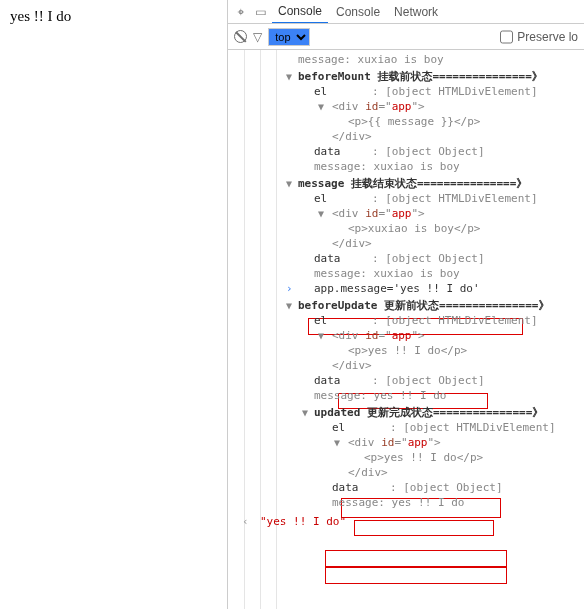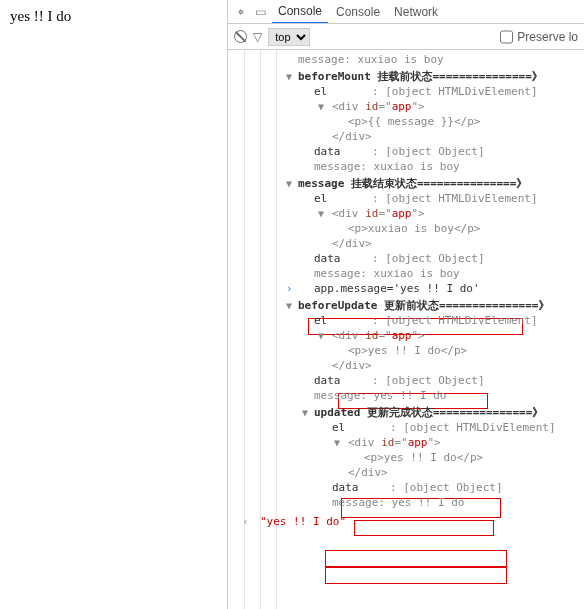--- a/index.html
+++ b/index.html
@@ -55,21 +55,21 @@
 }
 .filterbar .circ {
   width: 13px; height: 13px; border: 1.5px solid #6e6e6e; border-radius: 50%;
   position: relative; cursor: pointer;
 }
 .filterbar .circ::after { content:""; position:absolute; width: 14px; height:1.5px; background:#6e6e6e; top:5px; left:-1px; transform: rotate(45deg); }
 .filterbar .funnel {
   cursor: pointer; color:#6e6e6e; display:inline-block;
 }
 .filterbar select {
-  font-size: 11px; border: 1px solid #ccc; background:#e5e5e5; height:18px; padding: 0 2px;
+  font-size: 11px; border: 1px solid #ccc; background:#3b82f6; height:18px; padding: 0 2px;
 }
 .filterbar .chk { display:flex; gap:4px; color:#5a5a5a; }
 .console {
   position: relative;
   padding: 2px 0 4px 0;
   font-size: 11px;
   color: #303030;
   overflow: hidden;
 }
 .row { position: relative; padding-left: 70px; line-height: 15px; min-height: 15px; white-space: nowrap; }

